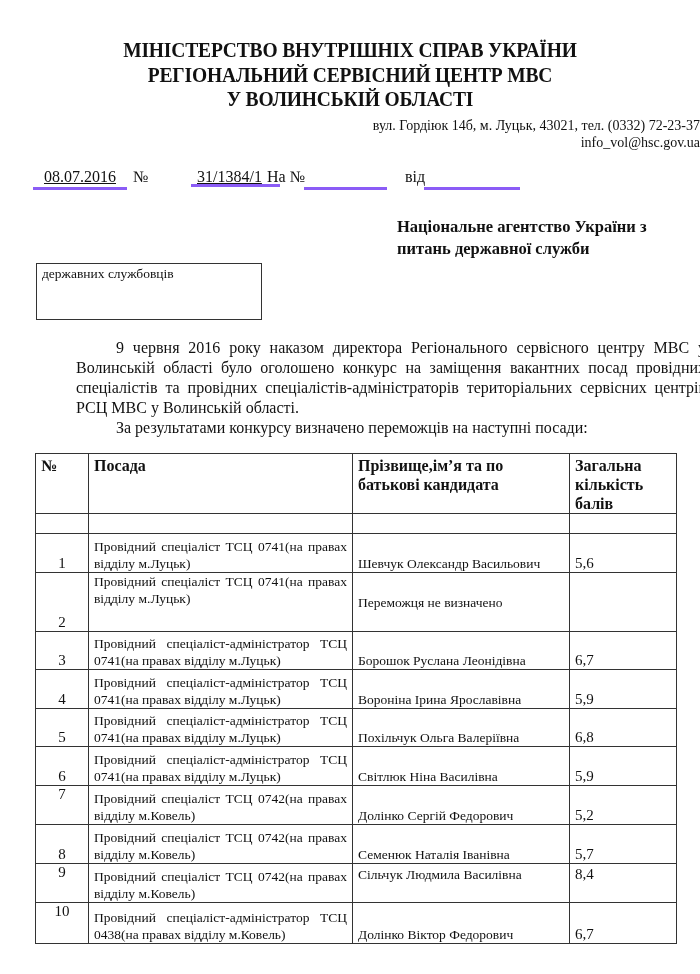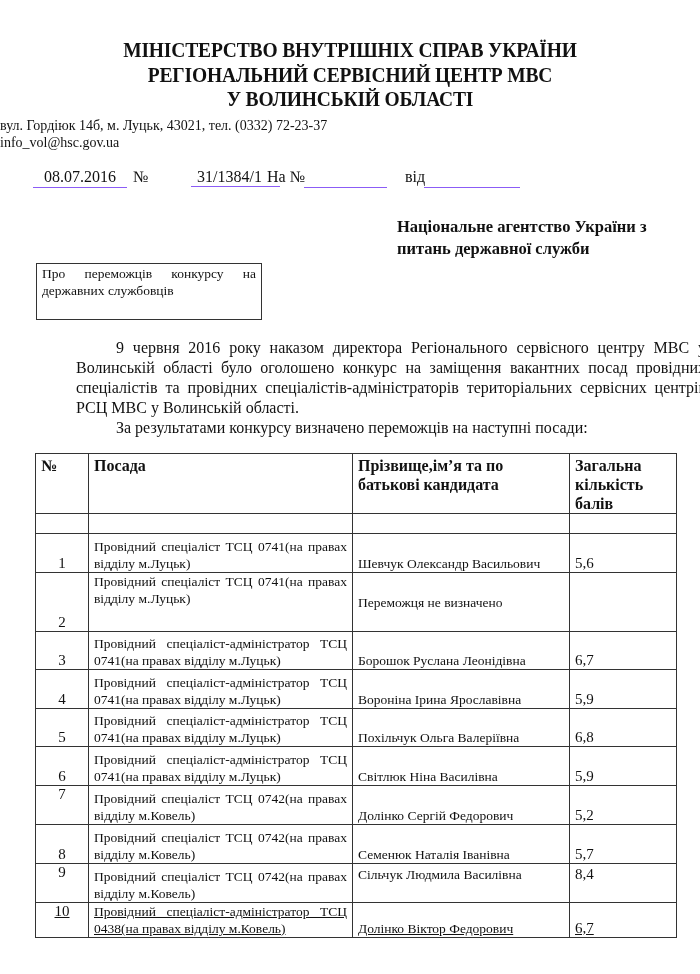--- a/index.html
+++ b/index.html
@@ -1,23 +1,23 @@
 <!DOCTYPE html>
 <html><head>
 <meta charset="utf-8">
 <style>
   html, body { margin: 0; padding: 0; background: #ffffff; }
   body { width: 700px; height: 974px; position: relative; overflow: hidden;
          font-family: "Liberation Serif", "DejaVu Serif", serif; color: #111111; }
   .abs { position: absolute; }
   .head { left: 0; width: 700px; text-align: center; font-weight: bold; font-size: 21px;
           line-height: 24px; letter-spacing: -0.2px; transform: scaleX(0.93); transform-origin: 350px 0; }
-  .addr { left: 0; width: 700px; text-align: left; font-size: 14px; line-height: 17px; }
+  .addr { left: 0; width: 700px; text-align: right; font-size: 14px; line-height: 17px; }
   .refline { font-size: 16px; line-height: 18px; }
-  .uline { border-bottom: 1px solid #8b5cf6; height: 19px; }
+  .uline { border-bottom: 3px solid #8b5cf6; height: 19px; text-decoration: underline; }
   .subj { left: 36px; top: 263px; width: 214px; height: 53px; border: 1px solid #333;
           padding: 1px 5px; font-size: 13.5px; line-height: 17px; text-align: justify;
           text-align-last: left; }
   .addressee { left: 397px; top: 216px; width: 280px; font-weight: bold; font-size: 16.5px;
                line-height: 22px; }
   .para { left: 44px; width: 630px; font-size: 16px; line-height: 20px; text-align: justify; margin-left: 32px; }
   .para.indent { text-indent: 40px; }
   table.results { position: absolute; left: 35px; top: 453px; width: 641px;
                   border-collapse: collapse; table-layout: fixed; font-size: 13.5px; }
   table.results td, table.results th { border: 1px solid #333; padding: 0 5px; vertical-align: bottom;
@@ -55,21 +55,20 @@
 <div class="abs refline uline" style="left:304px; top:168px; width:83px;"></div>
 <div class="abs refline" style="left:405px; top:168px;">від</div>
 <div class="abs refline uline" style="left:424px; top:168px; width:96px;"></div>
 
 <div class="abs addressee">
   <div>Національне агентство України з</div>
   <div>питань державної служби</div>
 </div>
 
 <div class="abs subj">
-  <div style="text-align-last:justify;">Про переможців конкурсу на</div>
   <div>державних службовців</div>
 </div>
 
 <div class="abs para indent" style="top:338px;">9 червня 2016 року наказом директора Регіонального сервісного центру МВС у Волинській області було оголошено конкурс на заміщення вакантних посад провідних спеціалістів та провідних спеціалістів-адміністраторів територіальних сервісних центрів РСЦ МВС у Волинській області.</div>
 <div class="abs para indent" style="top:418px;">За результатами конкурсу визначено переможців на наступні посади:</div>
 
 <table class="results">
   <colgroup>
     <col style="width:53px">
     <col style="width:264px">
@@ -136,20 +135,20 @@
     <td class="pos">Провідний спеціаліст ТСЦ 0742(на правах відділу м.Ковель)</td>
     <td class="name">Семенюк Наталія Іванівна</td>
     <td class="score">5,7</td>
   </tr>
   <tr style="height:39px;">
     <td class="num top">9</td>
     <td class="pos">Провідний спеціаліст ТСЦ 0742(на правах відділу м.Ковель)</td>
     <td class="name top">Сільчук Людмила Василівна</td>
     <td class="score top">8,4</td>
   </tr>
-  <tr style="height:35px;text-decoration:underline;">
+  <tr style="height:41px;">
     <td class="num top">10</td>
     <td class="pos">Провідний спеціаліст-адміністратор ТСЦ 0438(на правах відділу м.Ковель)</td>
     <td class="name">Долінко Віктор Федорович</td>
     <td class="score">6,7</td>
   </tr>
 </tbody>
   </table>
 
 </body></html>

